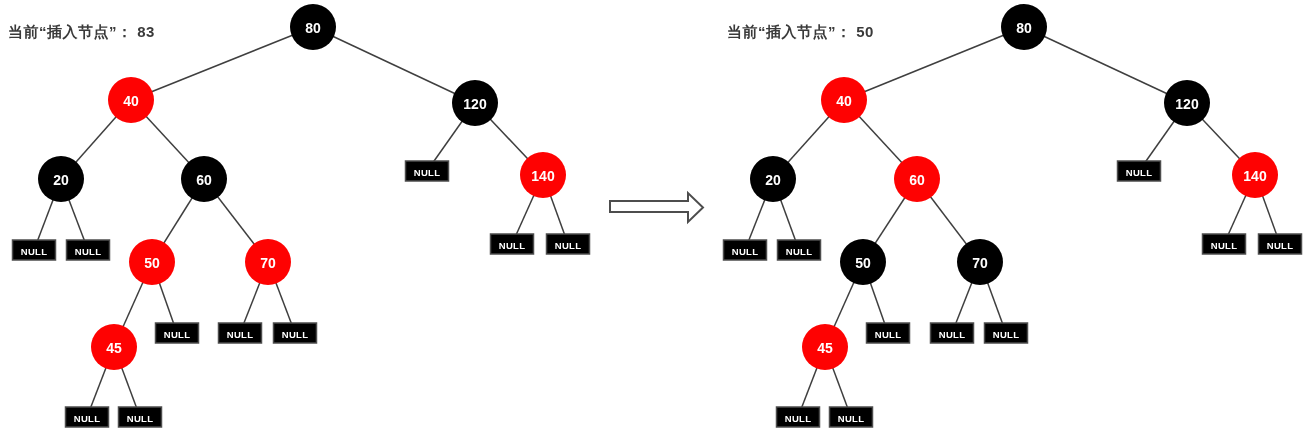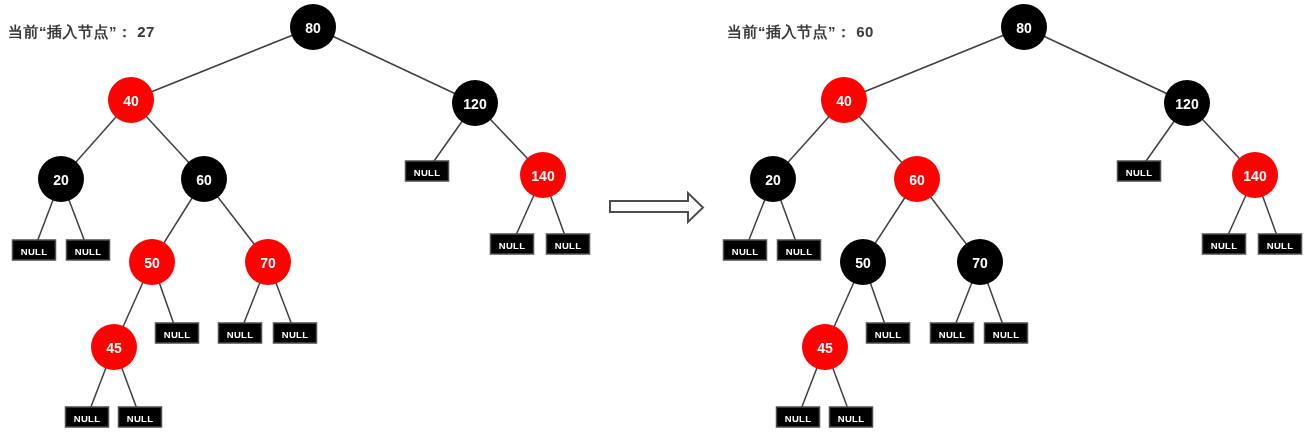--- a/index.html
+++ b/index.html
@@ -34,22 +34,22 @@
   .label-right { left: 727px; }
   text.node-label {
     font-family: "Liberation Sans", sans-serif;
     font-weight: bold;
   }
 </style>
 </head>
 <body>
 
 <div class="canvas">
-  <div class="panel-label label-left" style="color: rgb(58, 58, 58);">当前“插入节点”： 27</div>
-  <div class="panel-label label-right" style="color: rgb(58, 58, 58);">当前“插入节点”： 60</div>
+  <div class="panel-label label-left" style="color: rgb(58, 58, 58);">当前“插入节点”： 83</div>
+  <div class="panel-label label-right" style="color: rgb(58, 58, 58);">当前“插入节点”： 50</div>
 
   <svg width="1309" height="435" viewBox="0 0 1309 435">
     <g>
         <line x1="313" y1="27" x2="131" y2="100" stroke="#3f3f3f" stroke-width="1.5"></line>
         <line x1="313" y1="27" x2="475" y2="103" stroke="#3f3f3f" stroke-width="1.5"></line>
         <line x1="131" y1="100" x2="61" y2="179" stroke="#3f3f3f" stroke-width="1.5"></line>
         <line x1="131" y1="100" x2="204" y2="179" stroke="#3f3f3f" stroke-width="1.5"></line>
         <line x1="475" y1="103" x2="427" y2="171" stroke="#3f3f3f" stroke-width="1.5"></line>
         <line x1="475" y1="103" x2="543" y2="175" stroke="#3f3f3f" stroke-width="1.5"></line>
         <line x1="61" y1="179" x2="34" y2="250" stroke="#3f3f3f" stroke-width="1.5"></line>

